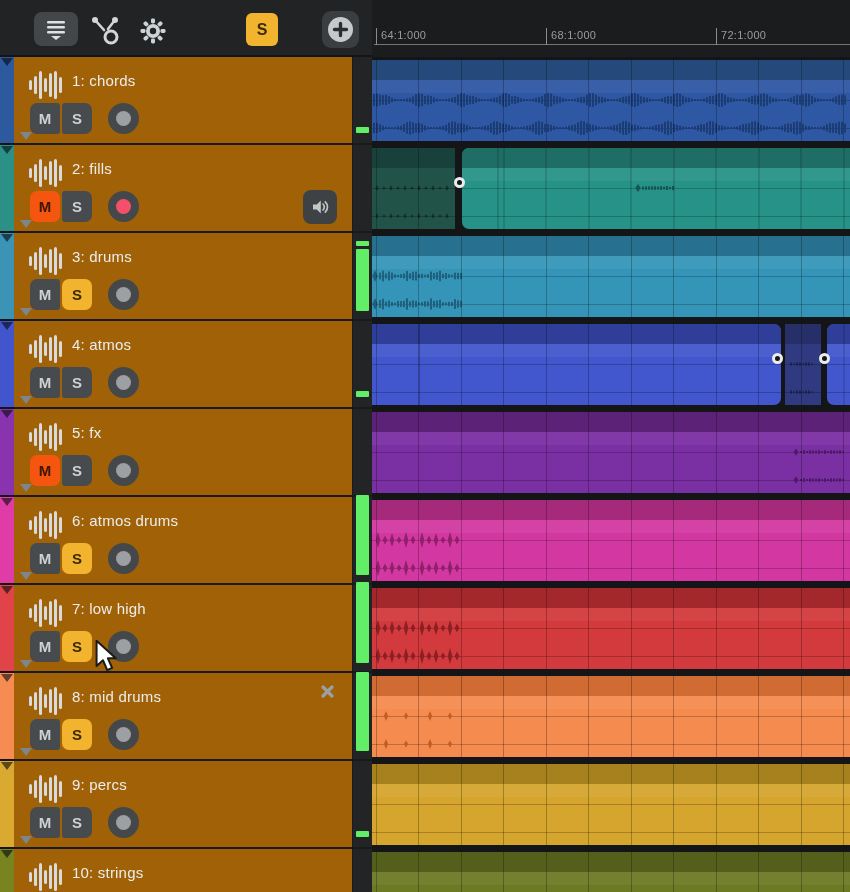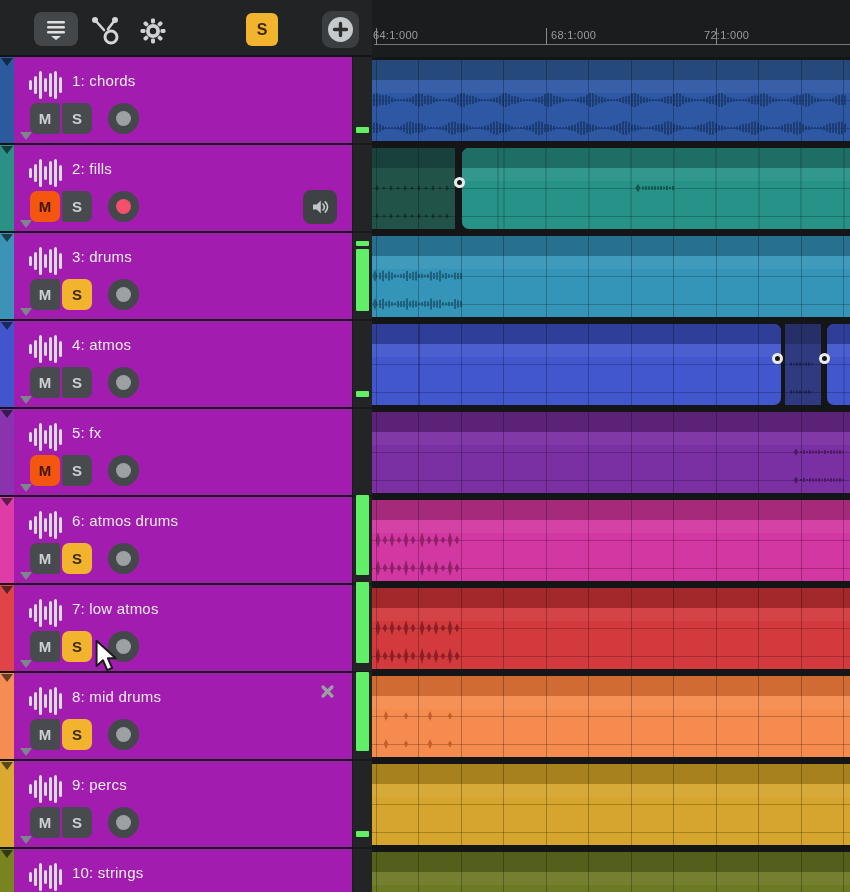--- a/index.html
+++ b/index.html
@@ -20,21 +20,21 @@
   .ruler { position:absolute; left:372px; top:0; width:478px; height:57px; background:#1b1c1d; z-index:3; }
   .ruler-base { position:absolute; left:2px; right:0; bottom:12px; height:1px; background:#737577; }
   .ruler-tick { position:absolute; bottom:12px; width:1px; height:17px; background:#8a8c8e; }
   .ruler-label { position:absolute; bottom:16px; font-size:11px; color:#9a9c9e; letter-spacing:0.3px; }
 
   
   .rows { position:absolute; left:0; top:57px; width:850px; height:835px; overflow:hidden; }
   .row { display:flex; width:850px; height:88px; }
   .strip { position:relative; width:14px; height:100%; border-bottom:2px solid #131415; }
   .strip-tri { position:absolute; left:1px; top:1px; width:0; height:0; border-left:6px solid transparent; border-right:6px solid transparent; border-top:8px solid rgba(5,8,14,0.6); }
-  .hdr { position:relative; width:338px; height:100%; background:#a21caf; border-bottom:2px solid #191a1b; }
+  .hdr { position:relative; width:338px; height:100%; background:#a16207; border-bottom:2px solid #191a1b; }
   .wave-ic { position:absolute; left:15px; top:13px; height:30px; display:flex; align-items:center; gap:2px; }
   .wave-ic i { display:block; width:3px; background:#d8dadc; border-radius:1.5px; }
   .t-label { position:absolute; left:58px; top:15px; font-size:15px; font-weight:500; color:#eceded; letter-spacing:0.2px; }
   .ms { position:absolute; left:16px; top:46px; display:flex; gap:2px; }
   .ms button { width:30px; height:31px; border:none; background:#474b4e; color:#ced1d3; font-size:15px; font-weight:bold; font-family:"Liberation Sans",sans-serif; cursor:pointer; padding:0; }
   .btn-m { border-radius:7px 3px 3px 7px; }
   .btn-s { border-radius:3px 7px 7px 3px; }
   .btn-m.on-m { background:#f4560f; color:#3f1602; border-radius:7px; }
   .btn-s.on-s { background:#f2b32e; color:#3a2b06; border-radius:7px; }
   .rec { position:absolute; left:94px; top:46px; width:31px; height:31px; border:none; border-radius:50%; background:#45484b; display:flex; align-items:center; justify-content:center; cursor:pointer; padding:0; }
@@ -108,25 +108,25 @@
       <svg width="27" height="27" viewBox="0 0 27 27">
         <circle cx="13.5" cy="13.5" r="12.5" fill="#c6c9cb"></circle>
         <path d="M7.5,13.5 H19.5 M13.5,7.5 V19.5" stroke="#2b2d2f" stroke-width="3.4" stroke-linecap="round"></path>
       </svg>
     </button>
   </div>
 
   <div class="ruler">
     <div class="ruler-base"></div>
   <div class="ruler-tick" style="left: 4px;"></div>
-      <div class="ruler-label" style="left: 1px;">64:1:000</div>
+      <div class="ruler-label" style="left: 9px;">64:1:000</div>
       <div class="ruler-tick" style="left: 174px;"></div>
       <div class="ruler-label" style="left: 179px;">68:1:000</div>
       <div class="ruler-tick" style="left: 344px;"></div>
-      <div class="ruler-label" style="left: 332px;">72:1:000</div>
+      <div class="ruler-label" style="left: 349px;">72:1:000</div>
     </div>
 
   <div class="rows">
   <div class="row">
     <div class="strip" style="background: rgb(45, 90, 158);">
       <div class="strip-tri"></div>
     </div>
     <div class="hdr">
       <div class="wave-ic">
         <i style="height:10px"></i>
@@ -883,21 +883,21 @@
     <div class="hdr">
       <div class="wave-ic">
         <i style="height:10px"></i>
             <i style="height:18px"></i>
             <i style="height:28px"></i>
             <i style="height:14px"></i>
         <i style="height:24px"></i>
             <i style="height:28px"></i>
             <i style="height:16px"></i>
       </div>
-      <div class="t-label">7: low atmos</div>
+      <div class="t-label">7: low high</div>
       <div class="ms">
         <button class="btn-m">M</button>
         <button class="btn-s on-s">S</button>
       </div>
       <button class="rec">
         <span class="rec-dot"></span>
       </button>
       <div class="hdr-tri"></div>
 
     </div>

